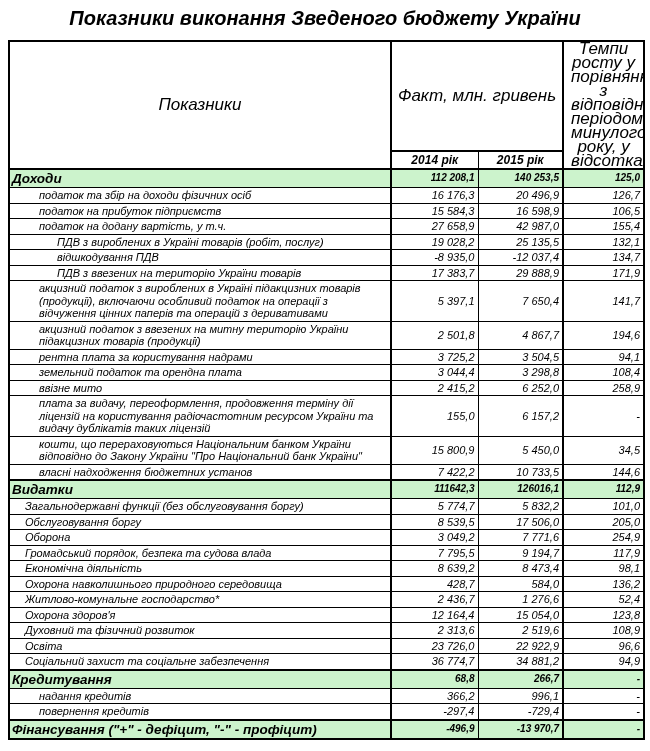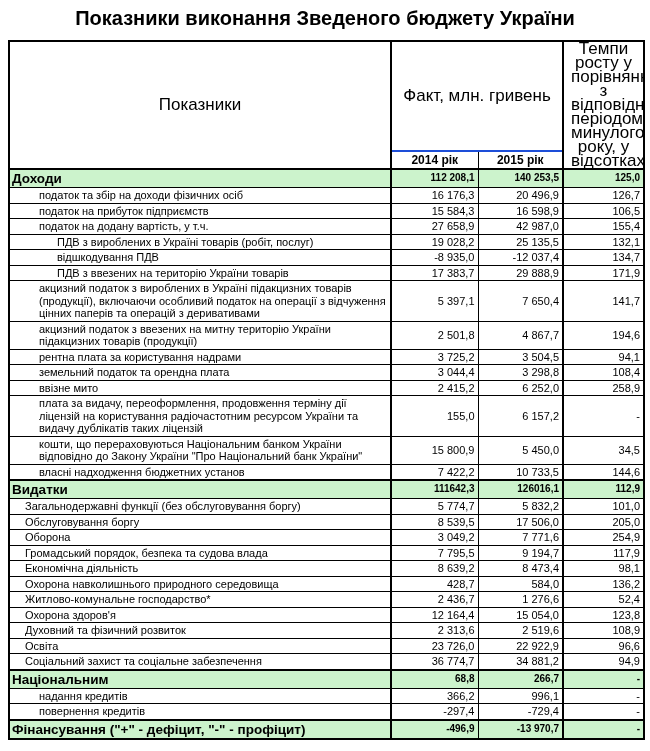--- a/index.html
+++ b/index.html
@@ -3,21 +3,21 @@
 <meta charset="utf-8">
 <style>
   * { box-sizing: border-box; }
   html, body {
     margin: 0; padding: 0;
     width: 650px; height: 751px;
     background: #ffffff;
     color: #000000;
     font-family: "Liberation Sans", "DejaVu Sans", sans-serif;
   }
-  .page { width: 650px; height: 751px; overflow: hidden; }
+  .page { width: 650px; height: 751px; overflow: hidden; font-style: italic; }
 
   .title {
     text-align: center;
     font-weight: bold;
     font-size: 20px;
     line-height: 26px;
     padding-top: 5px;
   }
 
   table.budget {
@@ -43,21 +43,21 @@
   th.h-growth {
     font-size: 11.5px;
     line-height: 14px;
     padding: 0 7px;
     border-left-width: 2px;
   }
   tr.hrow2 th {
     font-weight: bold;
     font-size: 12px;
     height: 15px;
-    border-top: 2px solid #1d4ed8;
+    border-top: 2px solid #000000;
     text-align: center;
   }
 
   
   .vmed { border-left: 2px solid #000 !important; }
 
   
   td.label {
     font-size: 11px;
     line-height: 12.5px;
@@ -273,21 +273,21 @@
           <td class="num ">22 922,9</td>
           <td class="num vmed">96,6</td>
         </tr>
         <tr class="item">
           <td class="label ind1">Соціальний захист та соціальне забезпечення</td>
           <td class="num vmed">36 774,7</td>
           <td class="num ">34 881,2</td>
           <td class="num vmed">94,9</td>
         </tr>
         <tr class="section">
-          <td class="label ind0">Національним</td>
+          <td class="label ind0">Кредитування</td>
           <td class="num vmed">68,8</td>
           <td class="num ">266,7</td>
           <td class="num vmed">-</td>
         </tr>
         <tr class="item">
           <td class="label ind2">надання кредитів</td>
           <td class="num vmed">366,2</td>
           <td class="num ">996,1</td>
           <td class="num vmed">-</td>
         </tr>

